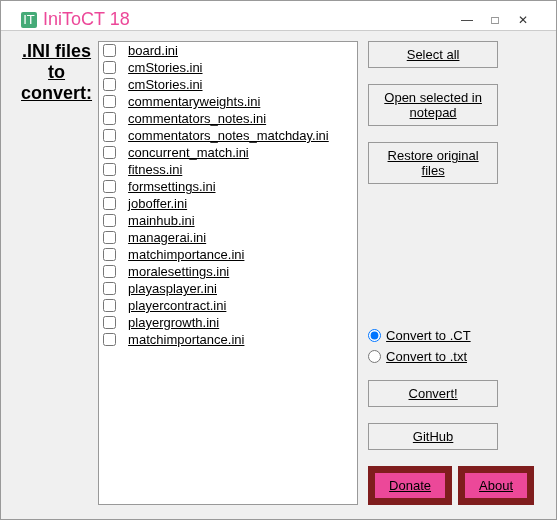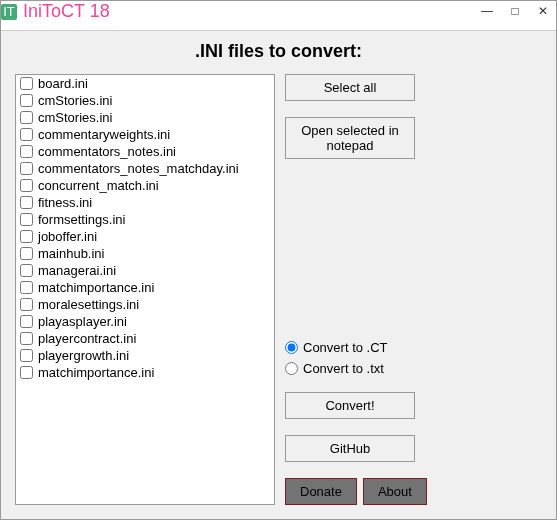--- a/index.html
+++ b/index.html
@@ -23,23 +23,23 @@
       background: #f0f0f0;
       border: 1px solid #999;
       display: flex;
       flex-direction: column;
     }
 
     .title-bar {
       background: #fff;
       height: 30px;
       display: flex;
-      align-items: flex-start;
+      align-items: flex-end;
       justify-content: space-between;
-      padding: 0 0;
+      padding: 0 20px;
       border-bottom: 1px solid #ccc;
       user-select: none;
     }
 
     .title-bar-left {
       display: flex;
       align-items: center;
       gap: 6px;
     }
 
@@ -73,23 +73,23 @@
       cursor: pointer;
       display: flex;
       align-items: center;
       justify-content: center;
       font-size: 12px;
       color: #333;
     }
 
     .content {
       display: flex;
-      flex-direction: column;
       flex: 1;
-      padding: 10px 14px 14px 14px;
+      padding: 10px 22px 14px 14px;
+      text-decoration: underline;
     }
 
     .page-title {
       text-align: center;
       font-size: 18px;
       font-weight: bold;
       margin-bottom: 12px;
       color: #000;
     }
 
@@ -118,21 +118,21 @@
 
     .file-list-container::-webkit-scrollbar-thumb {
       background: #c0c0c0;
       border: 1px solid #999;
     }
 
     .file-item {
       display: flex;
       align-items: center;
       padding: 1px 4px;
-      gap: 5px;
+      gap: 12px;
       cursor: default;
       white-space: nowrap;
     }
 
     .file-checkbox {
       width: 13px;
       height: 13px;
       cursor: pointer;
       flex-shrink: 0;
     }
@@ -187,22 +187,22 @@
     }
 
     .bottom-buttons {
       display: flex;
       gap: 6px;
       margin-top: auto;
     }
 
     .btn-small {
       padding: 5px 14px;
-      background: #737373;
-      border: 1px solid #7f1d1d;
+      background: #ec4899;
+      border: 7px solid #7f1d1d;
       cursor: pointer;
       font-size: 13px;
       color: #000;
     }
 
     .spacer {
       flex: 1;
     }
   </style>
 </head>
@@ -301,20 +301,21 @@
           </div>
           <div class="file-item">
             <input type="checkbox" class="file-checkbox" style="">
             <span class="file-label">matchimportance.ini</span>
           </div>
         </div>
 
       <div class="right-panel">
         <button class="btn btn-wide">Select all</button>
         <button class="btn btn-wide">Open selected in notepad</button>
+        <button class="btn btn-wide">Restore original files</button>
 
         <div class="spacer"></div>
 
         <div class="radio-group">
           <div class="radio-item">
             <input class="radio-input" type="radio" name="convertType" value="ct" checked="" style="">
             <label class="radio-label">Convert to .CT</label>
           </div>
           <div class="radio-item">
             <input class="radio-input" type="radio" name="convertType" value="txt" style="">

